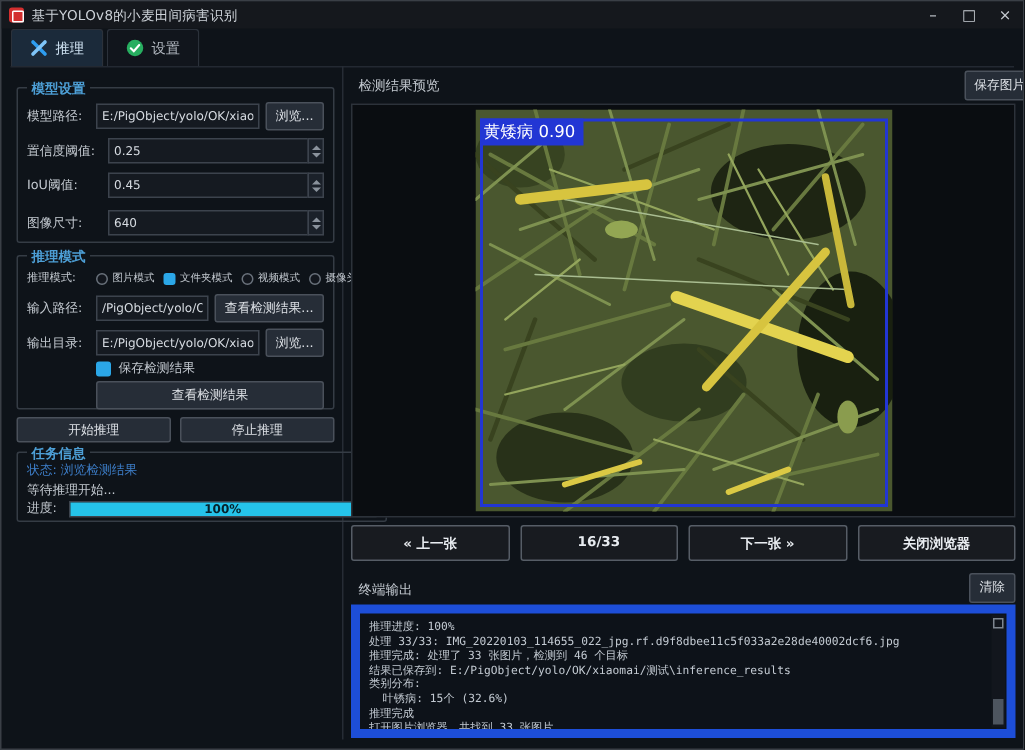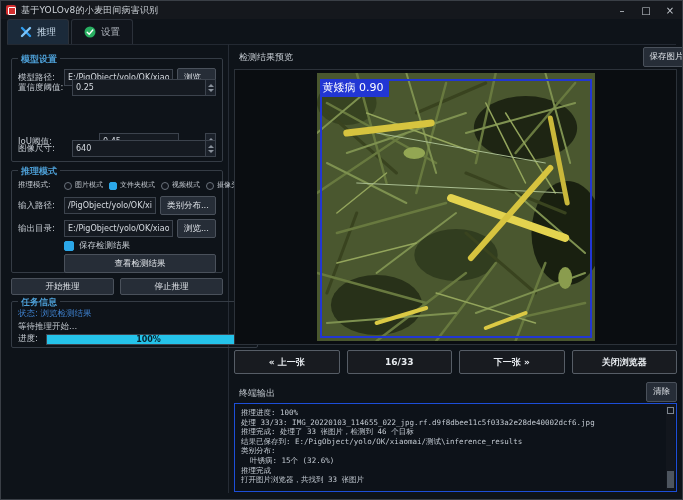--- a/index.html
+++ b/index.html
@@ -53,21 +53,21 @@
   .section-title { position:absolute; font-size:9px; color:#c3c9d0; }
   .preview-box { position:absolute; left:233px; top:68px; width:443px; height:276px; background:#0a0d11; border:1px solid #2c323a; }
   .photo { position:relative; width:278px; height:268px; margin:3px auto 0 auto; }
   .photo svg { position:absolute; inset:0; width:100%; height:100%; }
   .bbox { position:absolute; left:3px; top:6px; right:3px; bottom:3px; border:2px solid #2236d4; }
   .bbox-label { position:absolute; top:-2px; left:-2px; background:#2236d4; color:#fff; font-size:11px; padding:1px 5px 2px 3px; white-space:nowrap; }
 
   .nav-row { position:absolute; left:233px; top:349px; width:443px; height:24px; display:flex; gap:7px; }
   .nav-btn { flex:1; background:#181b20; border:1px solid #565d66; color:#e8ecf0; font-size:9px; font-weight:600; display:flex; align-items:center; justify-content:center; border-radius:2px; }
 
-  .terminal { position:absolute; left:233px; top:402px; width:443px; height:89px; background:#0d1219; border:1px solid #1d4ed8; padding:4px 14px 4px 6px; overflow:hidden; }
+  .terminal { position:absolute; left:233px; top:402px; width:443px; height:89px; background:#0d1219; border:6px solid #1d4ed8; padding:4px 14px 4px 6px; overflow:hidden; }
   .tline { font-family:"DejaVu Sans Mono","Liberation Mono",monospace; font-size:7.5px; line-height:9.6px; color:#c3cad2; white-space:pre; }
   .tscroll { position:absolute; right:1px; top:1px; bottom:1px; width:9px; background:#12161d; }
   .tscroll .upbox { position:absolute; top:2px; left:1px; width:7px; height:7px; border:1px solid #7d858f; }
   .tscroll .thumb { position:absolute; bottom:2px; left:1px; width:7px; height:17px; background:#4d555f; }
 </style>
 </head>
 <body>
 
 <div id="app">
 
@@ -100,29 +100,29 @@
   <div class="pane-line"></div>
   <div class="vdivider"></div>
 
   <div class="group" style="left:10px; top:57px; width:212px; height:104px;">
     <div class="gtitle">模型设置</div>
     <div class="row" style="top:9px;">
       <div class="lbl" style="width:46px;">模型路径:</div>
       <input class="field" readonly="" value="E:/PigObject/yolo/OK/xiaomai/测试/best.pt" style="">
       <div class="btn ml">浏览...</div>
     </div>
-    <div class="row" style="top:20px;">
+    <div class="row" style="top:33px;">
       <div class="lbl" style="width:54px;">置信度阈值:</div>
       <input class="field" readonly="" value="0.25" style="">
       <div class="spin">
           <i class="up"></i>
           <i class="dn"></i>
         </div>
     </div>
-    <div class="row" style="top:74px;gap:27px;">
+    <div class="row" style="top:56px;">
       <div class="lbl" style="width:54px;">IoU阈值:</div>
       <input class="field" readonly="" value="0.45" style="">
       <div class="spin">
           <i class="up"></i>
           <i class="dn"></i>
         </div>
     </div>
     <div class="row" style="top:81px;">
       <div class="lbl" style="width:54px;">图像尺寸:</div>
       <input class="field" readonly="" value="640" style="">
@@ -150,21 +150,21 @@
         <span>视频模式</span>
       </div>
       <div class="opt">
         <span class="radio"></span>
         <span>摄像头模式</span>
       </div>
     </div>
     <div class="row" style="top:25px;">
       <div class="lbl" style="width:46px;">输入路径:</div>
       <input class="field" readonly="" value="/PigObject/yolo/OK/xiaomai/测试/image" style="">
-      <div class="btn ml">类别分布...</div>
+      <div class="btn ml">查看检测结果...</div>
     </div>
     <div class="row" style="top:48px;">
       <div class="lbl" style="width:46px;">输出目录:</div>
       <input class="field" readonly="" value="E:/PigObject/yolo/OK/xiaomai/测试" style="">
       <div class="btn ml">浏览...</div>
     </div>
     <div class="row" style="top:69px; left:52px; height:12px;">
       <span class="checkbox"></span>
       <span class="lbl" style="margin-left:5px;">保存检测结果</span>
     </div>

